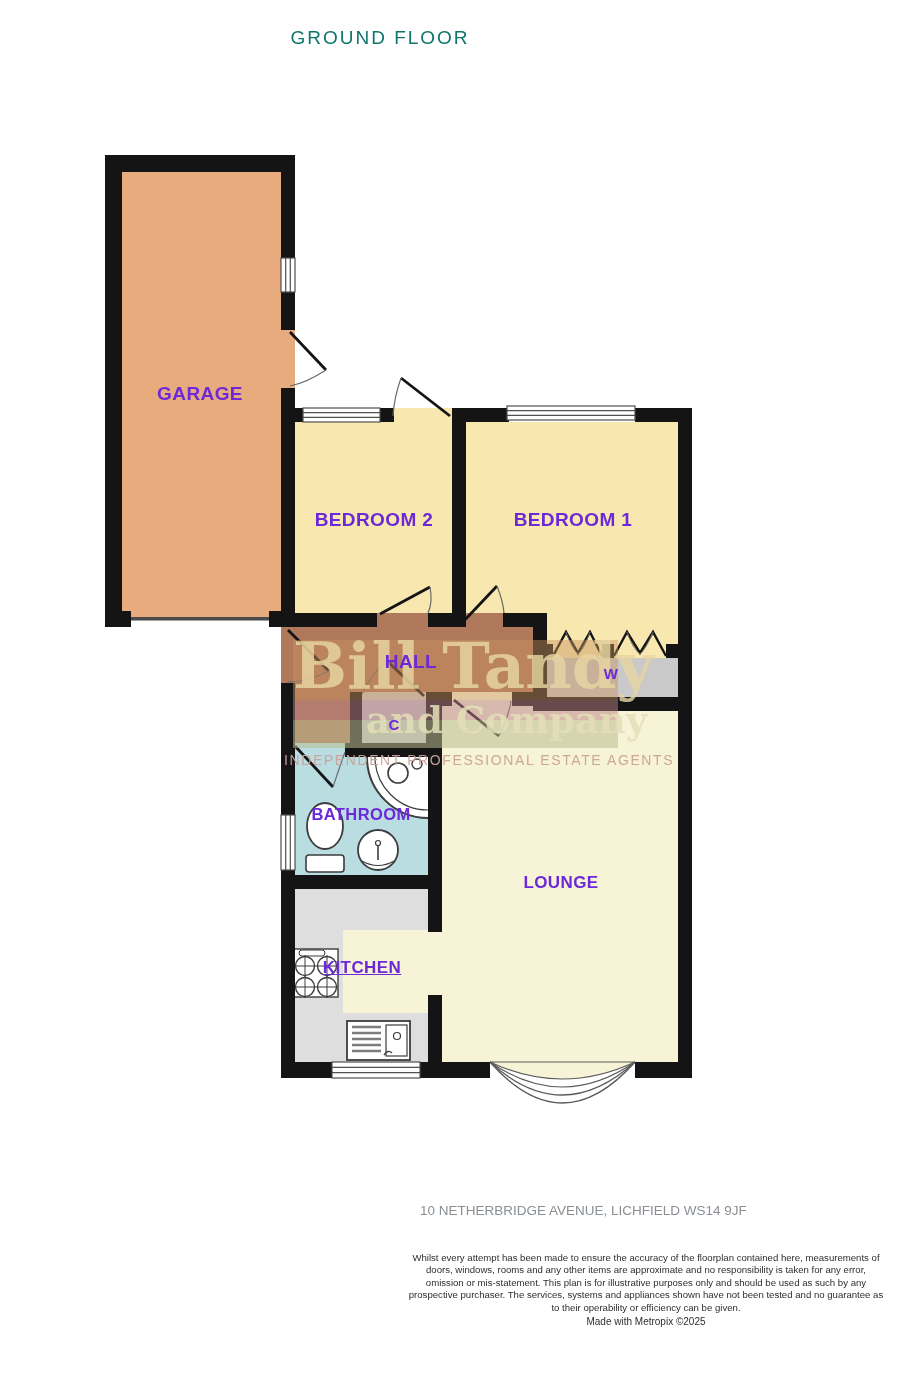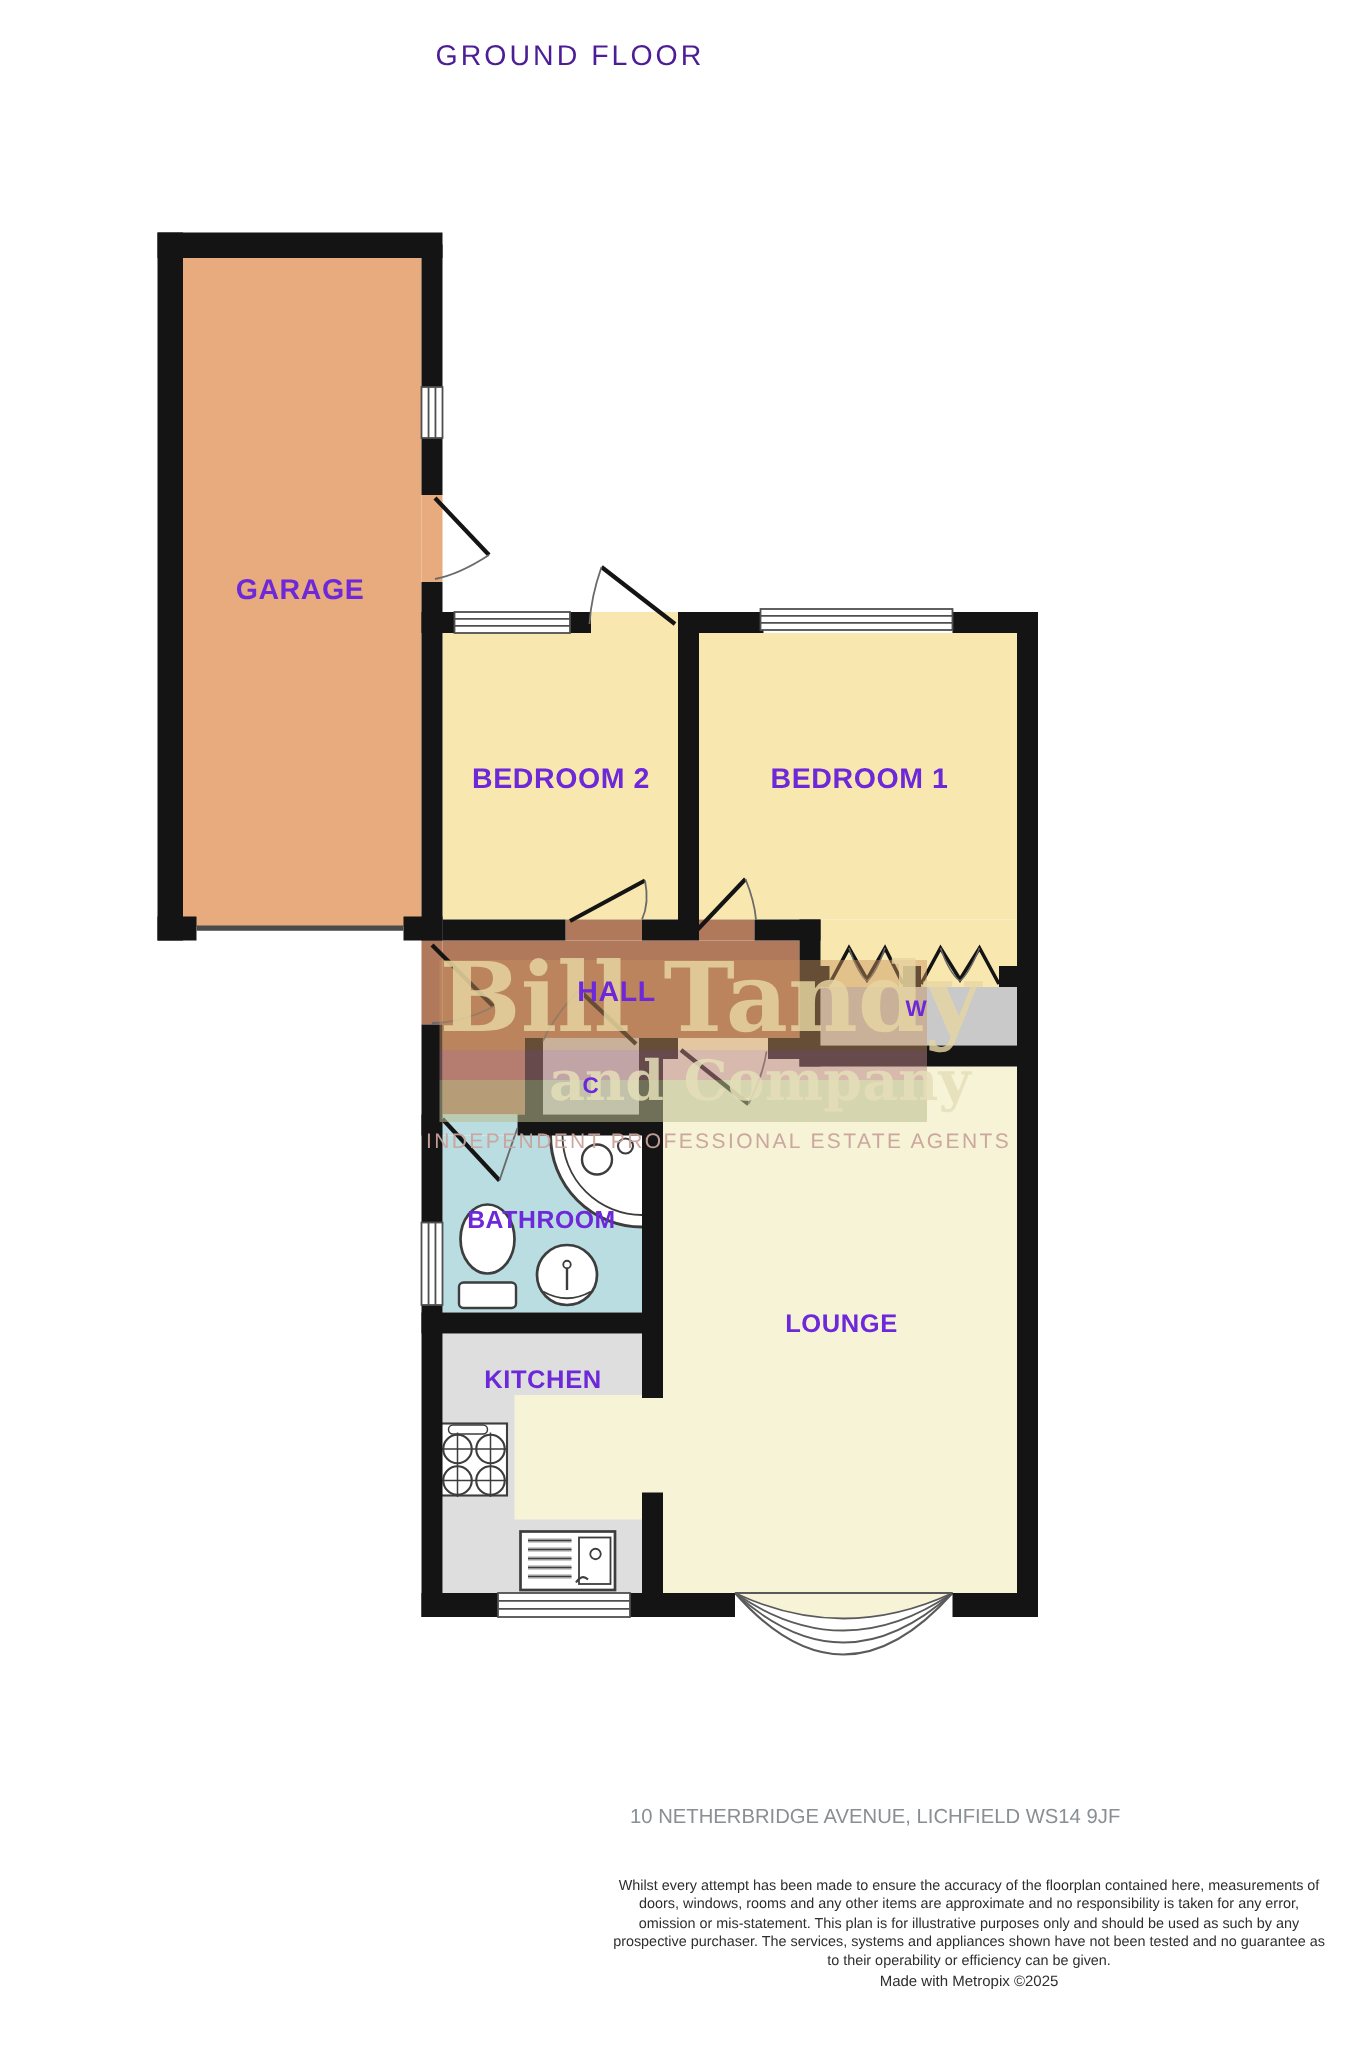--- a/index.html
+++ b/index.html
@@ -1,32 +1,32 @@
 <!DOCTYPE html>
 <html><head>
 <meta charset="utf-8">
 <style>
   html,body{margin:0;padding:0;background:#ffffff;}
   .page{position:relative;width:900px;height:1377px;background:#ffffff;overflow:hidden;
         font-family:"Liberation Sans", sans-serif;}
   .plan-svg{position:absolute;left:0;top:0;z-index:1;}
   
   .page-title{position:absolute;left:230px;top:27px;width:300px;text-align:center;z-index:4;
-      font-size:19px;letter-spacing:2px;color:#4c1d95;}
+      font-size:19px;letter-spacing:2px;color:#0f766e;}
   .room-label{position:absolute;transform:translate(-50%,-50%);z-index:3;white-space:nowrap;
       font-weight:bold;color:#6d28d9;letter-spacing:.4px;}
   .lbl-garage  {left:200px;top:394px;font-size:19px;}
   .lbl-bed2    {left:374px;top:520px;font-size:19px;}
   .lbl-bed1    {left:573px;top:520px;font-size:19px;}
   .lbl-hall    {left:411px;top:662px;font-size:19px;}
   .lbl-w       {left:611px;top:673px;font-size:15px;}
   .lbl-c       {left:394px;top:724px;font-size:15px;}
   .lbl-bath    {left:361px;top:814px;font-size:16.5px;}
   .lbl-lounge  {left:561px;top:883px;font-size:17px;}
-  .lbl-kitchen {left:362px;top:920px;font-size:17px;}
+  .lbl-kitchen {left:362px;top:968px;font-size:17px;text-decoration:underline;}
   
   .wm-band{position:absolute;z-index:2;}
   .wm-band-tan  {left:293px;top:640px;width:325px;height:60px;background:rgba(200,147,95,.45);}
   .wm-band-rose {left:293px;top:700px;width:325px;height:20px;background:rgba(185,127,132,.5);}
   .wm-band-olive{left:293px;top:720px;width:325px;height:28px;background:rgba(185,187,142,.55);}
   .wm-title{position:absolute;left:293px;top:634px;width:325px;z-index:2;
       font-family:"DejaVu Serif", serif;font-weight:bold;font-size:64px;line-height:1;
       color:rgba(231,213,162,.82);white-space:nowrap;}
   .wm-sub{position:absolute;left:366px;top:702px;z-index:2;
       font-family:"DejaVu Serif", serif;font-weight:bold;font-size:37px;line-height:1;

